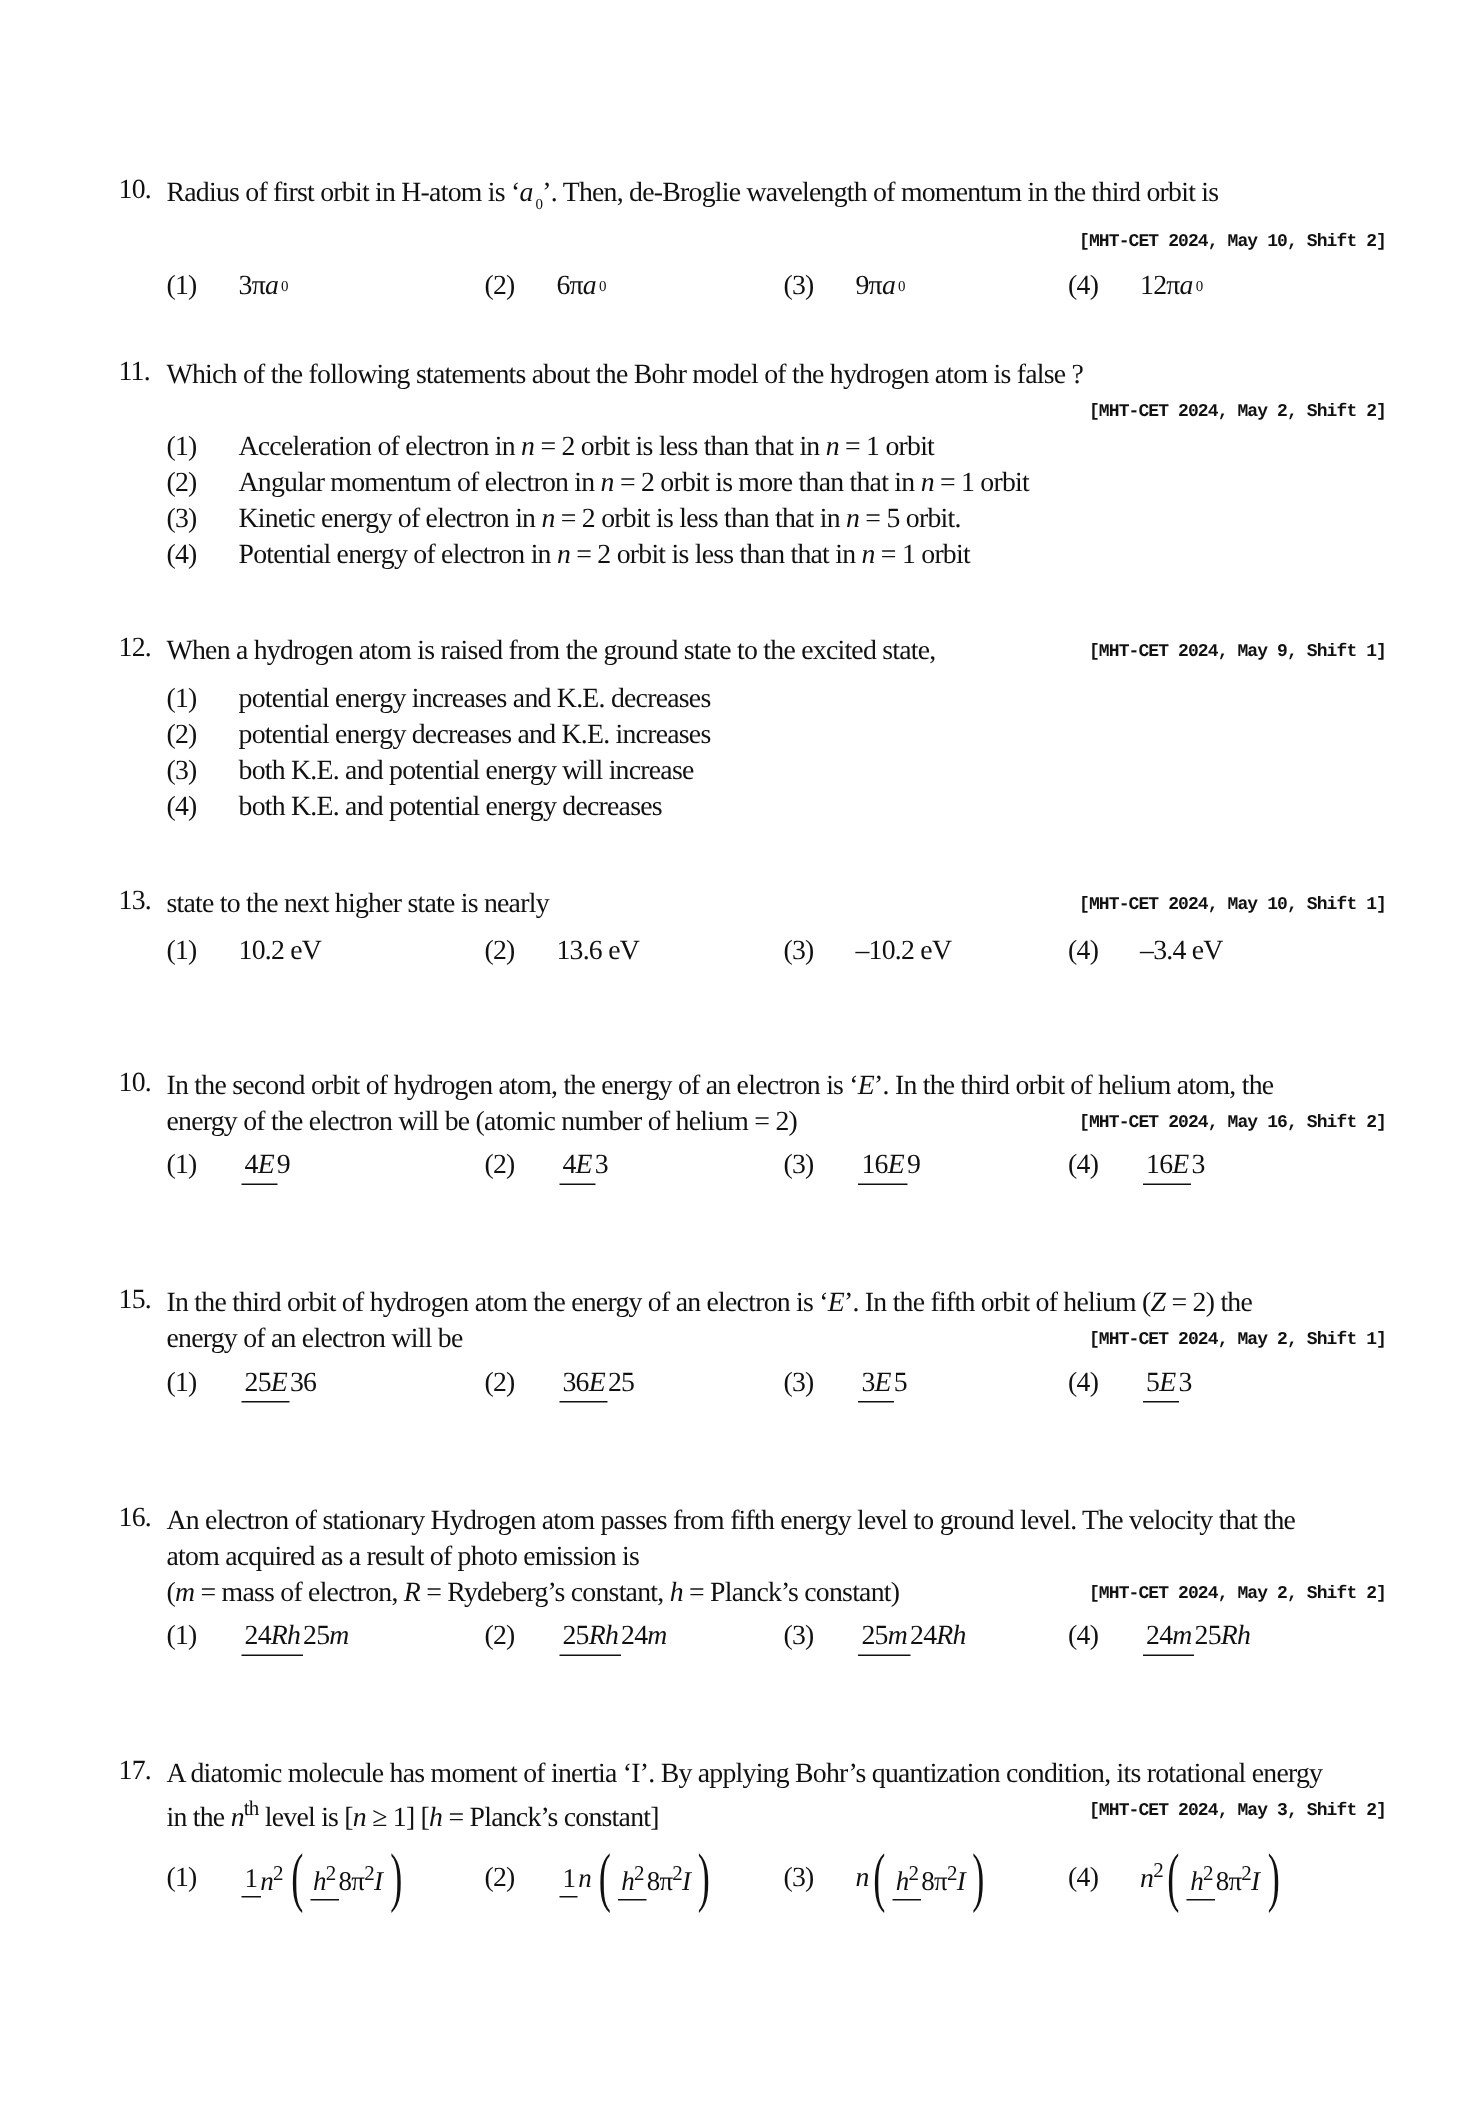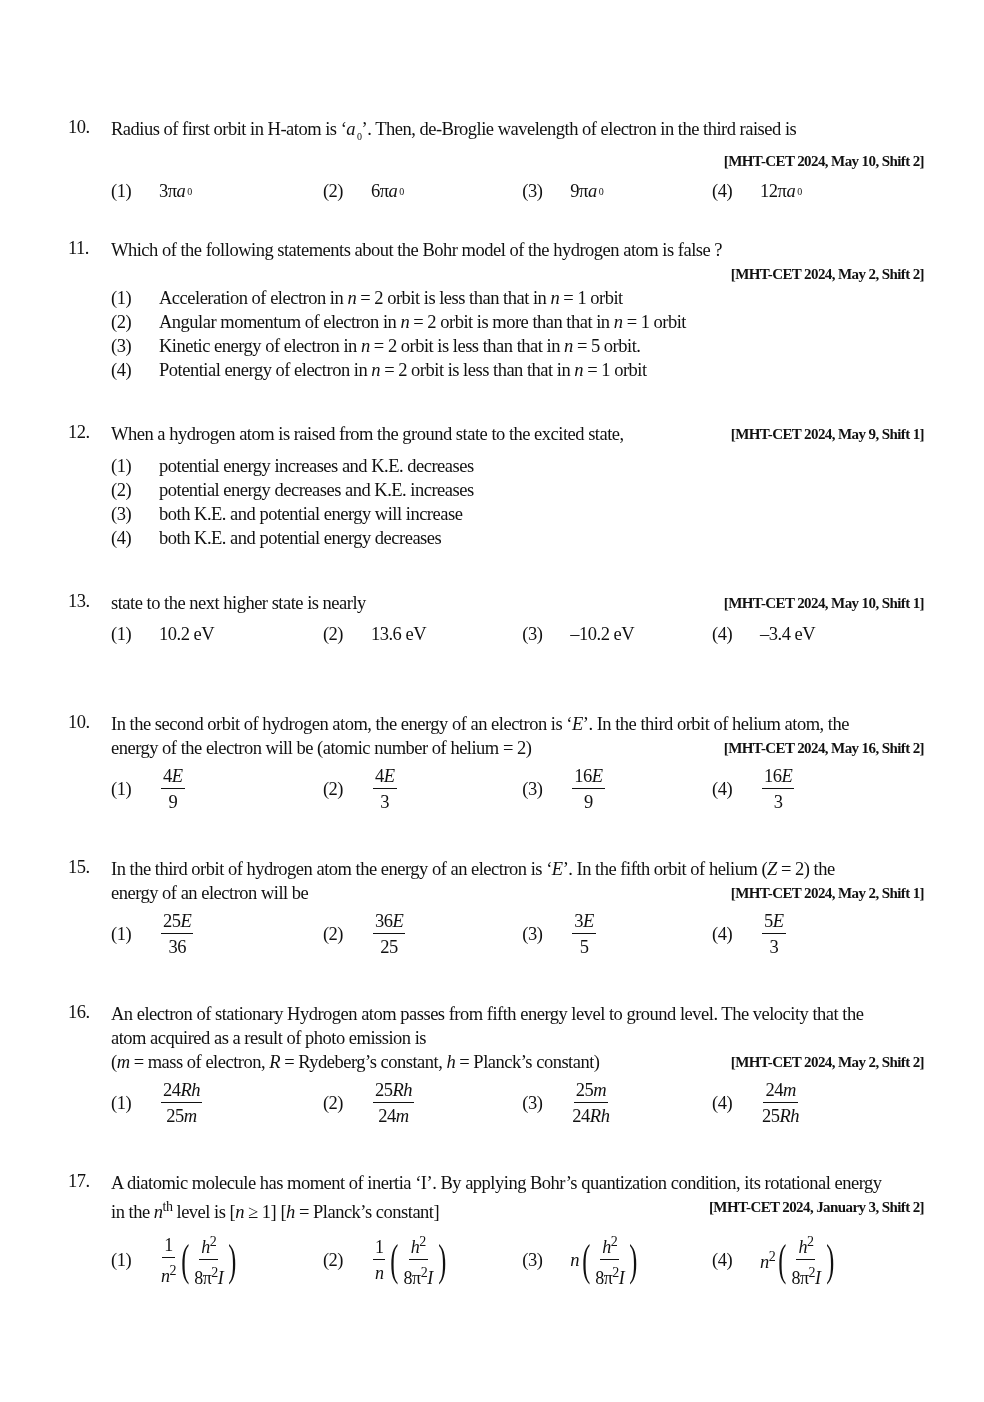--- a/index.html
+++ b/index.html
@@ -3,49 +3,49 @@
 <meta charset="utf-8">
 <style>
   * { box-sizing: border-box; margin: 0; padding: 0; }
   html, body { background: #ffffff; }
   body {
     width: 984px; height: 1402px; position: relative; overflow: hidden;
     font-family: "Liberation Serif", serif; color: #111; font-size: 18.5px;
     letter-spacing: -0.5px;
   }
   .q { position: absolute; left: 64px; width: 860px; }
-  .qnum { position: absolute; left: 4px; top: 0; width: 46px; }
+  .qnum { position: absolute; left: 15px; top: 0; width: 46px; }
   .qbody { margin-left: 47px; line-height: 24px; }
-  .src { font-weight: bold; font-size: 15px; letter-spacing: -0.6px; text-align: right; line-height: 24px; }
+  .src { font-weight: bold; font-size: 12px; letter-spacing: -0.6px; text-align: right; line-height: 24px; font-family: Liberation Mono, monospace; }
   .src.inline { position: absolute; right: 0; top: 0; }
   .opts-row { display: flex; margin-left: 47px; }
   .opt-inline { width: 219px; display: flex; align-items: center; }
   .opt-inline:nth-child(2) { width: 206px; }
   .opt-inline:nth-child(3) { width: 196px; }
   .olabel { width: 48px; flex: none; }
   .opt-list { margin-left: 47px; }
   .opt-line { display: flex; line-height: 24px; }
   .opt-line .olabel { width: 48px; }
   .it { font-style: italic; }
   .sub0 { font-size: 10px; vertical-align: -5px; margin-left: 2px; }
   .sup { font-size: 14px; vertical-align: 7px; }
-  .frac { display: inline-flex; flex-direction: column; align-items: center; vertical-align: middle; padding: 0 2px; }
+  .frac { display: inline-flex; flex-direction: row; align-items: center; vertical-align: middle; padding: 0 2px; }
   .frac .num { border-bottom: 1px solid #111; padding: 0 2px; line-height: 24px; }
   .frac .den { line-height: 26px; }
   .paren { display: inline-flex; align-items: center; }
   .paren .big { font-size: 44px; font-weight: 100; line-height: 1; transform: scaleX(0.55); display: inline-block; }
   .frac.small .num, .frac.small .den { font-size: 18px; }
 </style>
 </head>
 <body>
 
 <div class="q" style="top:117px;">
   <span class="qnum">10.</span>
   <div class="qbody">
-    <span>Radius of first orbit in H-atom is ‘</span><span class="it">a</span><span class="sub0">0</span><span>’. Then, de-Broglie wavelength of electron in the third raised is</span>
+    <span>Radius of first orbit in H-atom is ‘</span><span class="it">a</span><span class="sub0">0</span><span>’. Then, de-Broglie wavelength of momentum in the third orbit is</span>
   </div>
   <div class="src">[MHT-CET 2024, May 10, Shift 2]</div>
   <div class="opts-row" style="margin-top:8px;">
     <div class="opt-inline">
         <span class="olabel">(1)</span>
         <span>3π</span>
         <span class="it">a</span>
         <span class="sub0">0</span>
       </div>
     <div class="opt-inline">
@@ -254,21 +254,21 @@
           <span class="den"><span>25</span><span class="it">Rh</span></span>
         </span>
       </div>
   </div>
 </div>
 
 <div class="q" style="top:1171px;">
   <span class="qnum">17.</span>
   <div class="qbody">
     <div>A diatomic molecule has moment of inertia ‘I’. By applying Bohr’s quantization condition, its rotational energy</div>
-    <div style="position:relative;"><span>in the </span><span class="it">n</span><span class="sup">th</span><span> level is [</span><span class="it">n</span><span> ≥ 1] [</span><span class="it">h</span><span> = Planck’s constant]</span><span class="src inline">[MHT-CET 2024, January 3, Shift 2]</span></div>
+    <div style="position:relative;"><span>in the </span><span class="it">n</span><span class="sup">th</span><span> level is [</span><span class="it">n</span><span> ≥ 1] [</span><span class="it">h</span><span> = Planck’s constant]</span><span class="src inline">[MHT-CET 2024, May 3, Shift 2]</span></div>
   </div>
   <div class="opts-row" style="margin-top:6px;">
     <div class="opt-inline">
       <span class="olabel">(1)</span>
       <span class="frac small">
           <span class="num">1</span>
           <span class="den"><span class="it">n</span><span class="sup">2</span></span>
         </span>
       <span class="paren">
           <span class="big">(</span>

